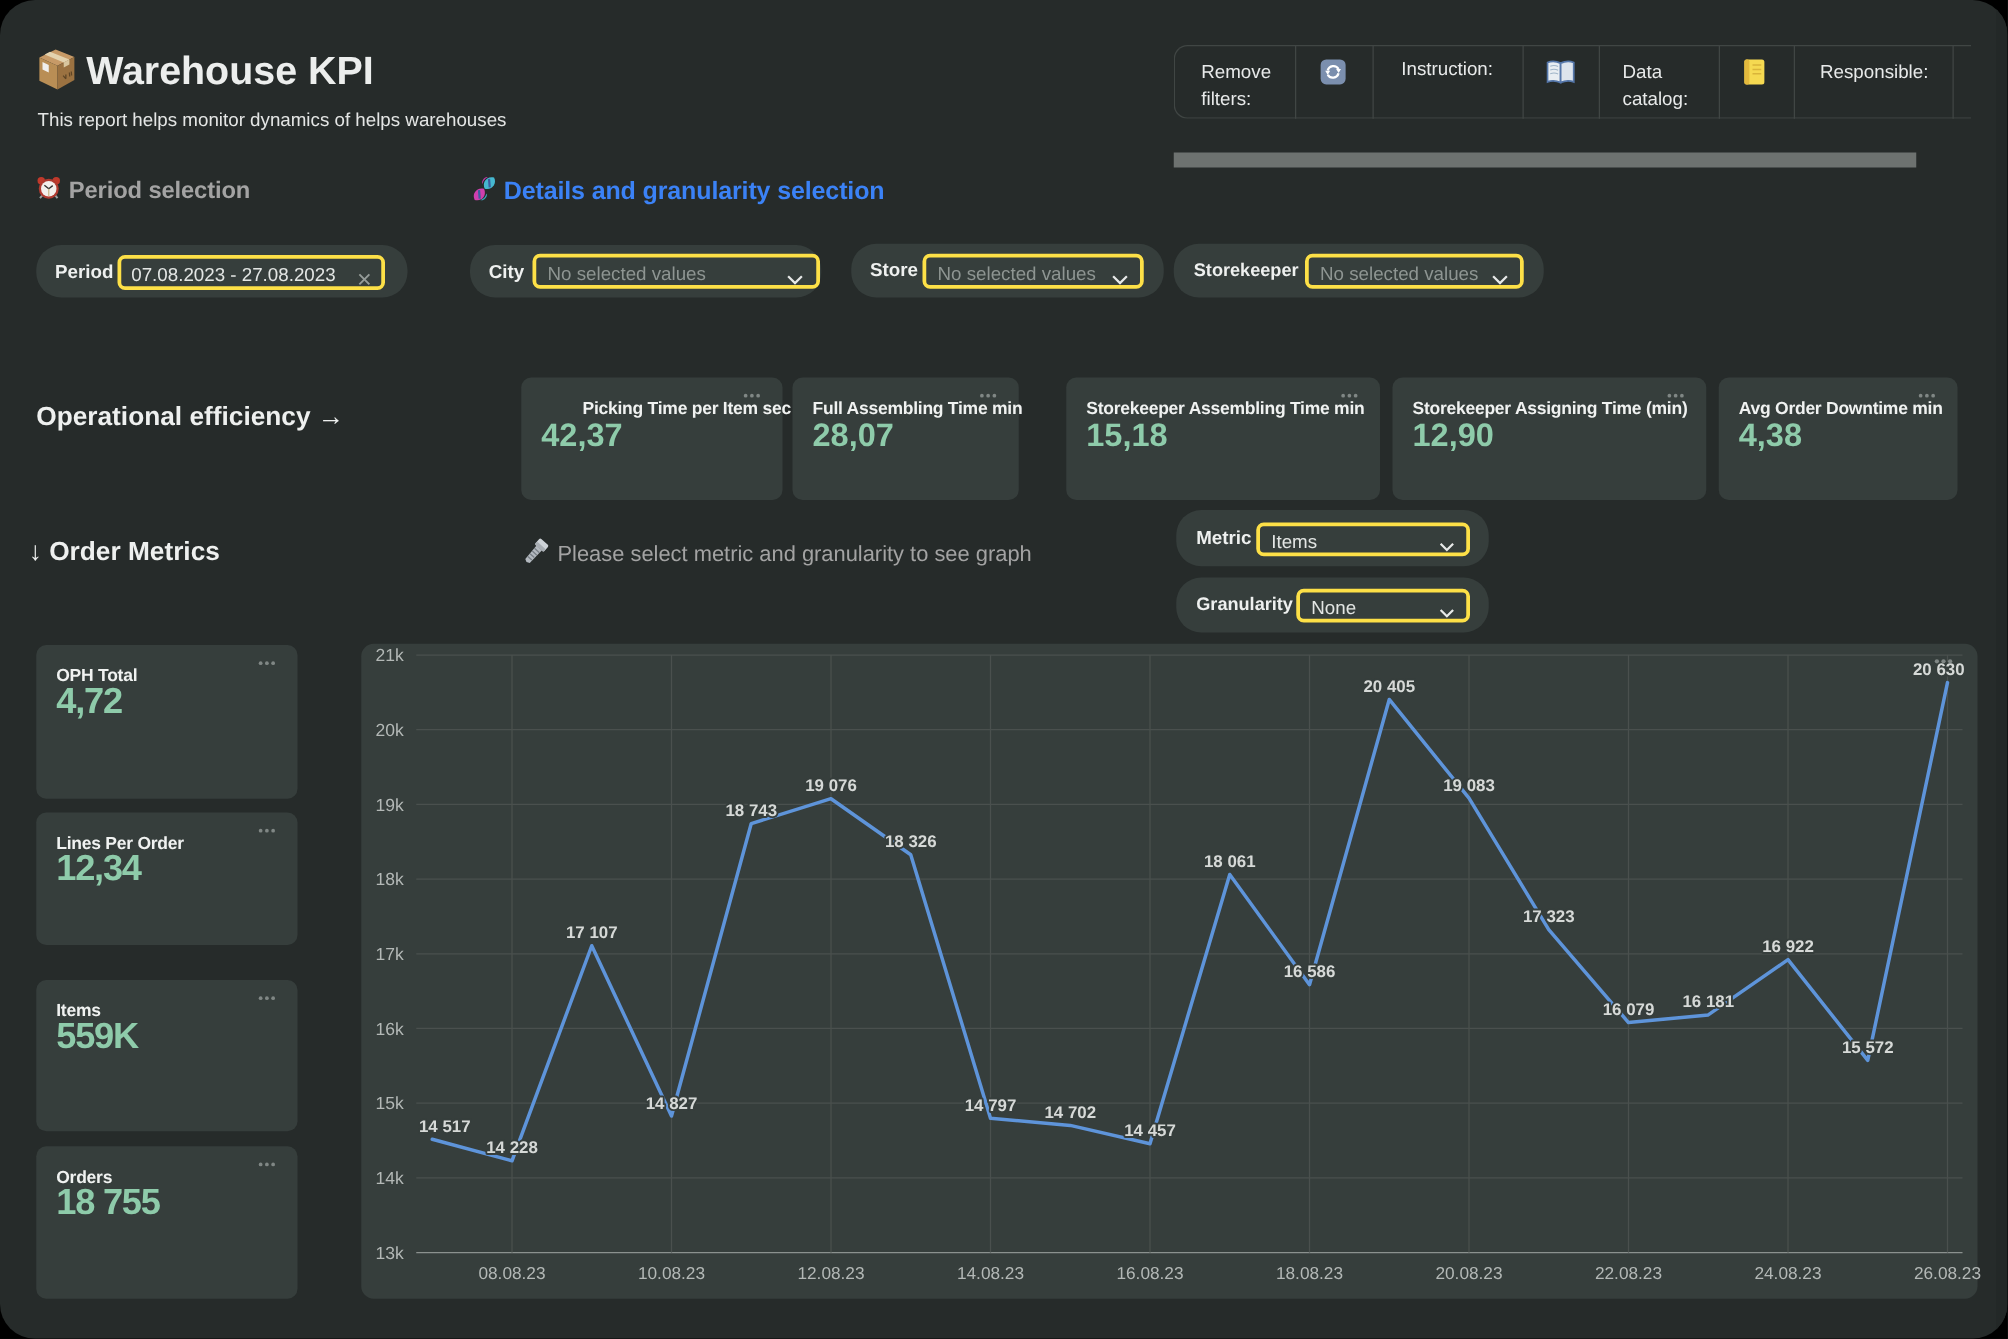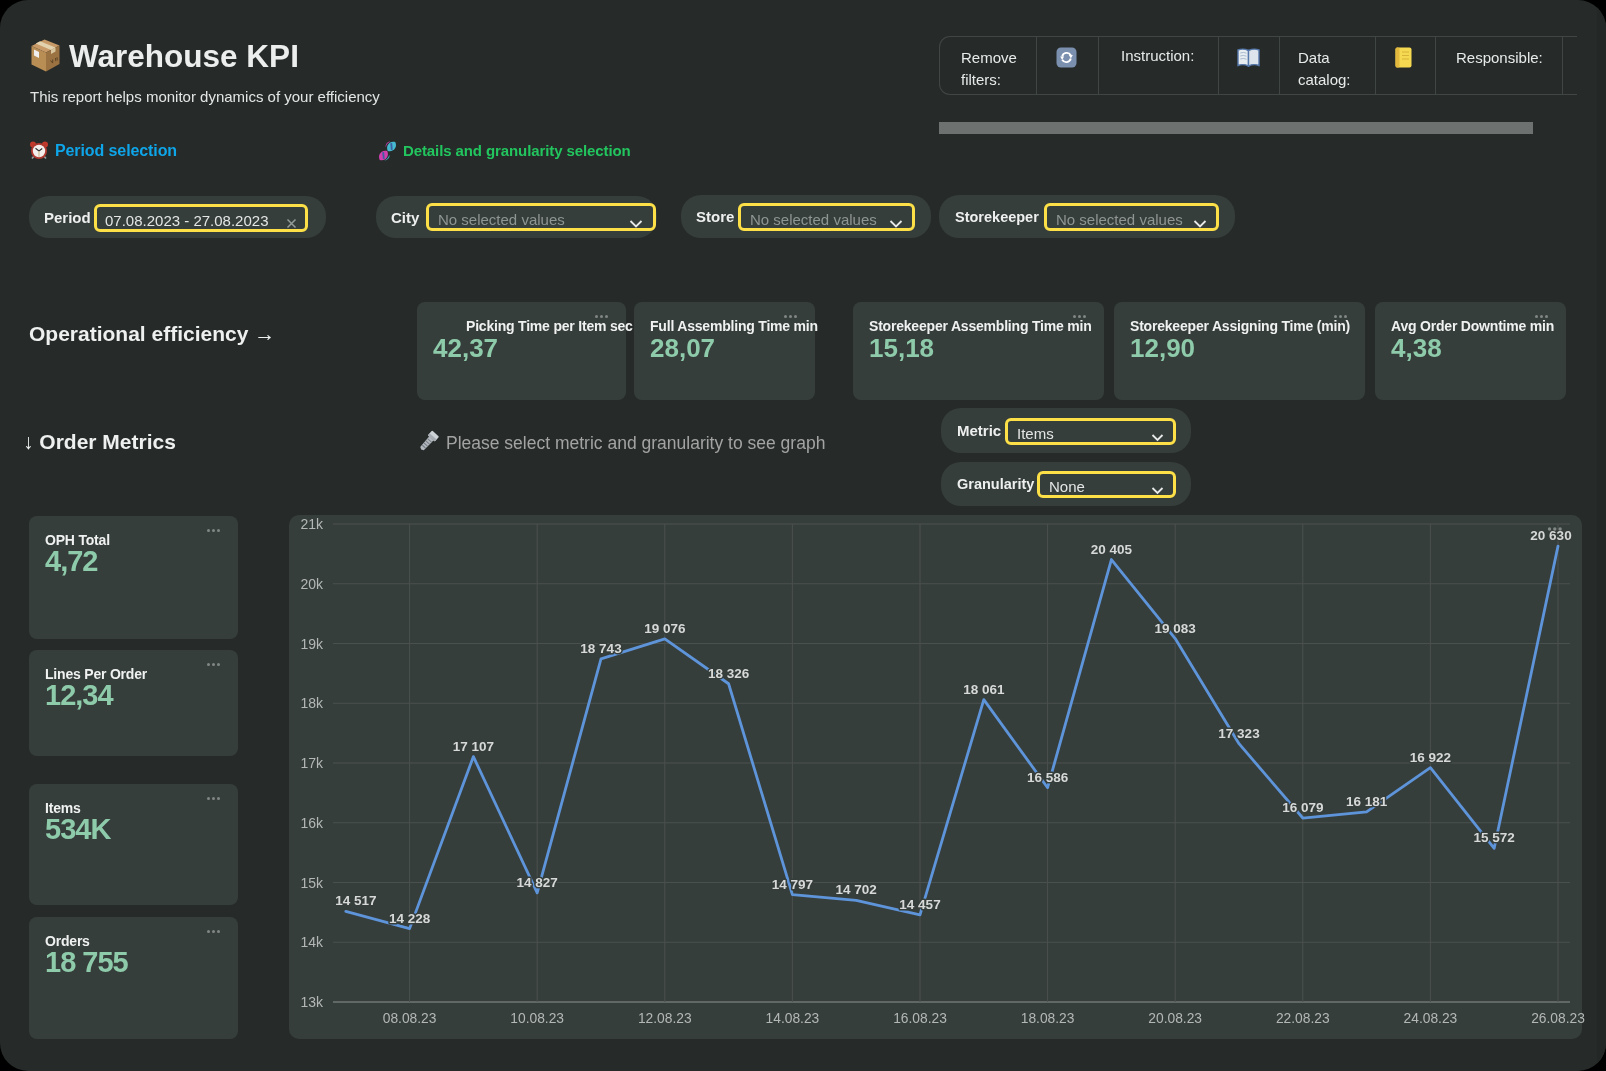--- a/index.html
+++ b/index.html
@@ -24,21 +24,21 @@
   <svg class="abs" style="left:30px;top:39px" width="31" height="33" viewBox="0 0 31 33">
     <polygon points="14.5,0.5 29.5,6.5 16,13.5 1.5,7" fill="#c79a67"></polygon>
     <polygon points="1.5,7 16,13.5 16,32.5 1.5,25.5" fill="#b98e55"></polygon>
     <polygon points="16,13.5 29.5,6.5 29.5,25 16,32.5" fill="#9b7241"></polygon>
     <polygon points="10,2.3 25.5,8.6 21,11 5.7,4.5" fill="#e3d2ae"></polygon>
     <polygon points="21,11 25.5,8.6 25.5,12.5 21,14.9" fill="#d9c69e"></polygon>
     <rect x="4" y="10.5" width="5" height="6" fill="#f0efed" transform="skewY(26)" transform-origin="4 10.5"></rect>
     <path d="M20.5 21.5 l2.2 2.6 M22.7 20.5 l0 3.4 M25.5 19 l0.3 3.2 M27 18.2 l0.3 3.2" stroke="#5e4526" stroke-width="1" fill="none"></path>
   </svg>
   <div class="abs" style="left:69px;top:43px;font-size:31.5px;line-height:27px;font-weight:bold;color:#eceeed;letter-spacing:0px;">Warehouse KPI</div>
-  <div class="abs" style="left:30px;top:88px;font-size:15px;color:#e4e6e5;">This report helps monitor dynamics of your efficiency</div>
+  <div class="abs" style="left:30px;top:88px;font-size:15px;color:#e4e6e5;">This report helps monitor dynamics of helps warehouses</div>
 
   <div class="abs" style="left:939px;top:36px;width:638px;height:59px;border-top:1px solid #404644;border-bottom:1px solid #404644;border-left:1px solid #404644;border-radius:11px 0 0 11px;"></div>
   <div class="abs" style="left:961px;top:47px;font-size:15px;line-height:22px;color:#e8eaea;">Remove<br>filters:</div>
   <div class="abs" style="left:1036px;top:36px;width:1px;height:59px;background:#404644;"></div>
   <div class="abs" style="left:1098px;top:36px;width:1px;height:59px;background:#404644;"></div>
   <div class="abs" style="left:1218px;top:36px;width:1px;height:59px;background:#404644;"></div>
   <div class="abs" style="left:1279px;top:36px;width:1px;height:59px;background:#404644;"></div>
   <div class="abs" style="left:1375px;top:36px;width:1px;height:59px;background:#404644;"></div>
   <div class="abs" style="left:1435px;top:36px;width:1px;height:59px;background:#404644;"></div>
   <div class="abs" style="left:1562px;top:36px;width:1px;height:59px;background:#404644;"></div>
@@ -69,32 +69,32 @@
 
   <svg class="abs" style="left:29px;top:141px" width="20" height="20" viewBox="0 0 20 20">
     <circle cx="4" cy="3.6" r="3" fill="#c0392b"></circle>
     <circle cx="16" cy="3.6" r="3" fill="#c0392b"></circle>
     <path d="M3 17.5 L5.5 14.5 M17 17.5 L14.5 14.5" stroke="#9aa0a2" stroke-width="1.6"></path>
     <circle cx="10" cy="10" r="8" fill="#b03a30"></circle>
     <circle cx="10" cy="10" r="6.2" fill="#f3efec"></circle>
     <path d="M10 10 L6.5 7.2 M10 10 L13.2 7.5" stroke="#333" stroke-width="1.1"></path>
     <path d="M10 10 L10 15.8" stroke="#c8b88a" stroke-width="1"></path>
   </svg>
-  <div class="abs" style="left:55px;top:142px;font-size:16px;font-weight:bold;color:#0ea5e9;letter-spacing:-0.1px;">Period selection</div>
+  <div class="abs" style="left:55px;top:142px;font-size:19px;font-weight:bold;color:#a3a3a3;letter-spacing:-0.1px;">Period selection</div>
 
   <svg class="abs" style="left:376px;top:139px" width="23" height="24" viewBox="0 0 23 24">
     <g transform="rotate(40 11.5 12)">
       <path d="M11.7 0.2 C 17 2.4 17 9.4 11.7 11.8 C 6.4 9.4 6.4 2.4 11.7 0.2 Z" fill="#46b8d0"></path>
       <path d="M11.3 12.2 C 16.6 14.6 16.6 21.6 11.3 23.8 C 6 21.6 6 14.6 11.3 12.2 Z" fill="#cf3fae"></path>
       <path d="M9.3 3.6 L14.1 8.4 M8.9 15.6 L13.7 20.4" stroke="#3b5fa0" stroke-width="1.8"></path>
       <path d="M7.7 3.2 C 6.5 5.8 6.7 8.1 8 10.3 L 6.7 9.3 C 5.6 7 5.8 4.8 6.9 3.6 Z" fill="#b73ba0"></path>
       <path d="M15.3 13.9 C 16.5 16.5 16.3 18.8 15 21 L 16.3 20 C 17.4 17.7 17.2 15.5 16.1 14.3 Z" fill="#3da9c0"></path>
     </g>
   </svg>
-  <div class="abs" style="left:403px;top:142px;font-size:15px;font-weight:bold;color:#22c55e;letter-spacing:-0.1px;">Details and granularity selection</div>
+  <div class="abs" style="left:403px;top:142px;font-size:20px;font-weight:bold;color:#3b82f6;letter-spacing:-0.1px;">Details and granularity selection</div>
 
   <div class="fbox" style="left:29px;top:196px;width:297px;height:42px;">
     <div class="flabel" style="margin-left:15px;font-size:15px;">Period</div>
   </div>
   <div class="fsel" style="left:94px;top:204px;width:214px;height:28px;">
     <div style="margin-left:8px;font-size:15px;color:#e3e6e4;">07.08.2023 - 27.08.2023</div>
     <svg class="chev" style="margin-right:8px;" width="11" height="11" viewBox="0 0 11 11">
         <path d="M1.5 1.5 L9.5 9.5 M9.5 1.5 L1.5 9.5" stroke="#959c99" stroke-width="1.5"></path>
       </svg>
   </div>
@@ -194,21 +194,21 @@
     <div class="cval" style="margin:-3px 0 0 16px;font-size:29px;letter-spacing:-1px;">4,72</div>
   </div>
   <div class="card abs" style="left:29px;top:650px;width:209px;height:106px;">
     <div class="dots"><i></i><i></i><i></i></div>
     <div class="ctitle" style="margin:16px 0 0 16px;">Lines Per Order</div>
     <div class="cval" style="margin:-3px 0 0 16px;font-size:29px;letter-spacing:-1px;">12,34</div>
   </div>
   <div class="card abs" style="left:29px;top:784px;width:209px;height:121px;">
     <div class="dots"><i></i><i></i><i></i></div>
     <div class="ctitle" style="margin:16px 0 0 16px;">Items</div>
-    <div class="cval" style="margin:-3px 0 0 16px;font-size:29px;letter-spacing:-1px;">534K</div>
+    <div class="cval" style="margin:-3px 0 0 16px;font-size:29px;letter-spacing:-1px;">559K</div>
   </div>
   <div class="card abs" style="left:29px;top:917px;width:209px;height:122px;">
     <div class="dots"><i></i><i></i><i></i></div>
     <div class="ctitle" style="margin:16px 0 0 16px;">Orders</div>
     <div class="cval" style="margin:-3px 0 0 16px;font-size:29px;letter-spacing:-1px;">18 755</div>
   </div>
 
   <div class="abs" style="left:1597px;top:0;width:9px;height:1071px;background:#232827;"></div>
 
   <div class="card abs" style="left:289px;top:515px;width:1293px;height:524px;border-radius:10px;"></div>

